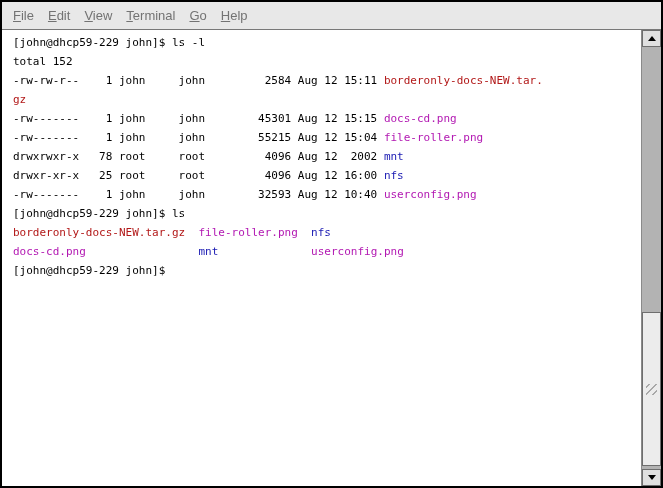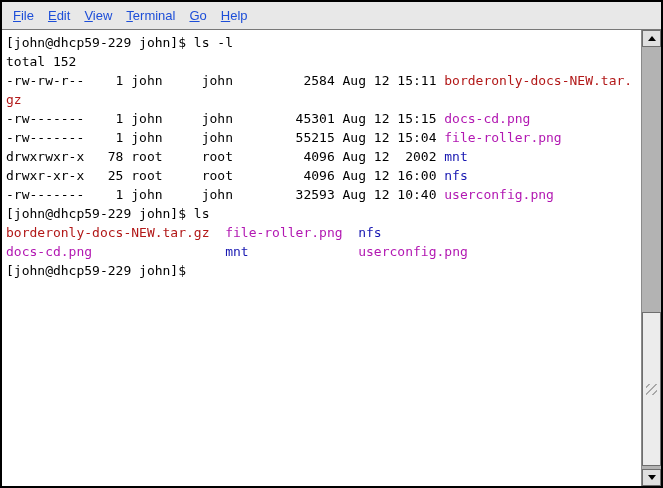--- a/index.html
+++ b/index.html
@@ -15,43 +15,44 @@
   }
 
   
   .menubar {
     height: 28px; flex: 0 0 28px;
     background: #e8e8e8;
     border-bottom: 1px solid #787878;
     display: flex; align-items: center;
     padding-left: 4px;
     font-family: "Liberation Sans", sans-serif;
-    font-size: 13px; color: #1d4ed8;
+    font-size: 13px; color: #737373;
   }
   .menu-item {
     margin: 0 6px;
     padding: 2px 1px;
     cursor: default;
     white-space: nowrap;
   }
   .menu-item u { text-decoration: underline; }
 
   
   .content { flex: 1; display: flex; min-height: 0; }
 
   
   .screen {
     flex: 1;
     background: #ffffff;
     overflow: hidden;
     padding: 3px 0 0 4px;
     font-family: "DejaVu Sans Mono", "Liberation Mono", monospace;
-    font-size: 13px;
+    font-size: 11px;
     line-height: 19px;
     white-space: pre;
+    margin-left: 7px;
   }
   .tline { white-space: pre; height: 19px; }
 
   
   .scrollbar {
     flex: 0 0 20px; width: 20px;
     display: flex; flex-direction: column;
     background: #b3b3b3;
     border-left: 1px solid #8a8a8a;
   }

